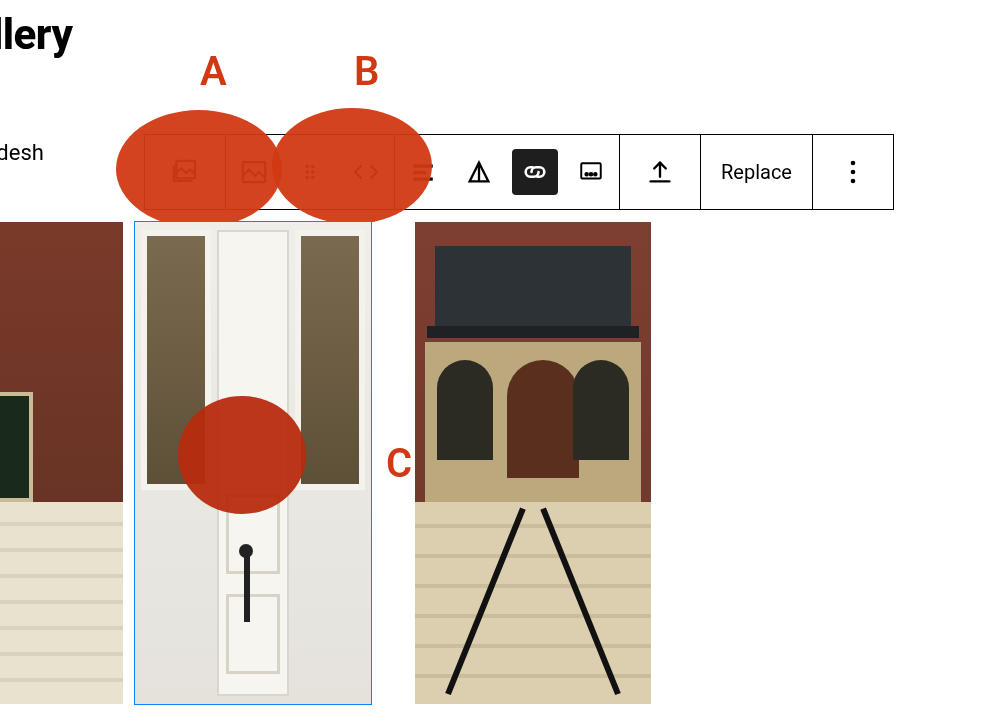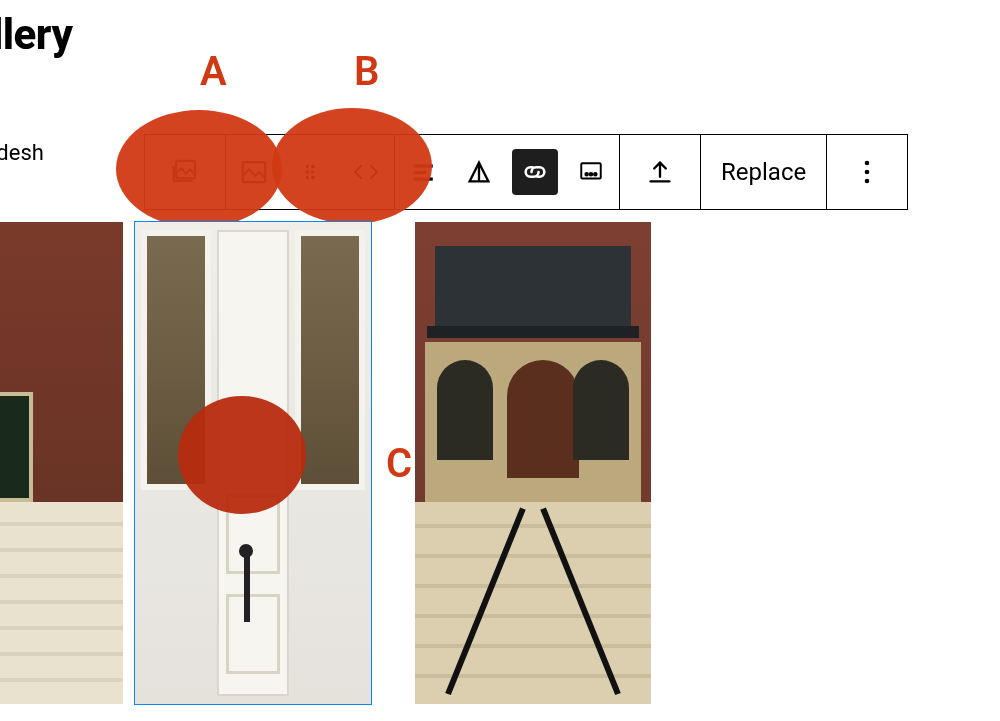--- a/index.html
+++ b/index.html
@@ -45,21 +45,21 @@
   .tb-group:first-child { margin-left: 0; }
   .tb-btn {
     width: 56px;
     height: 100%;
     display: flex;
     align-items: center;
     justify-content: center;
     cursor: pointer;
     position: relative;
   }
-  .tb-btn.wide { width: auto; padding: 0 20px; font-size: 24px; }
+  .tb-btn.wide { width: auto; padding: 0 20px; font-size: 20px; }
   .tb-btn.wider { width: 80px; }
   .link-btn-inner {
     background: #1e1e1e;
     border-radius: 4px;
     width: 46px;
     height: 46px;
     display: flex;
     align-items: center;
     justify-content: center;
   }

